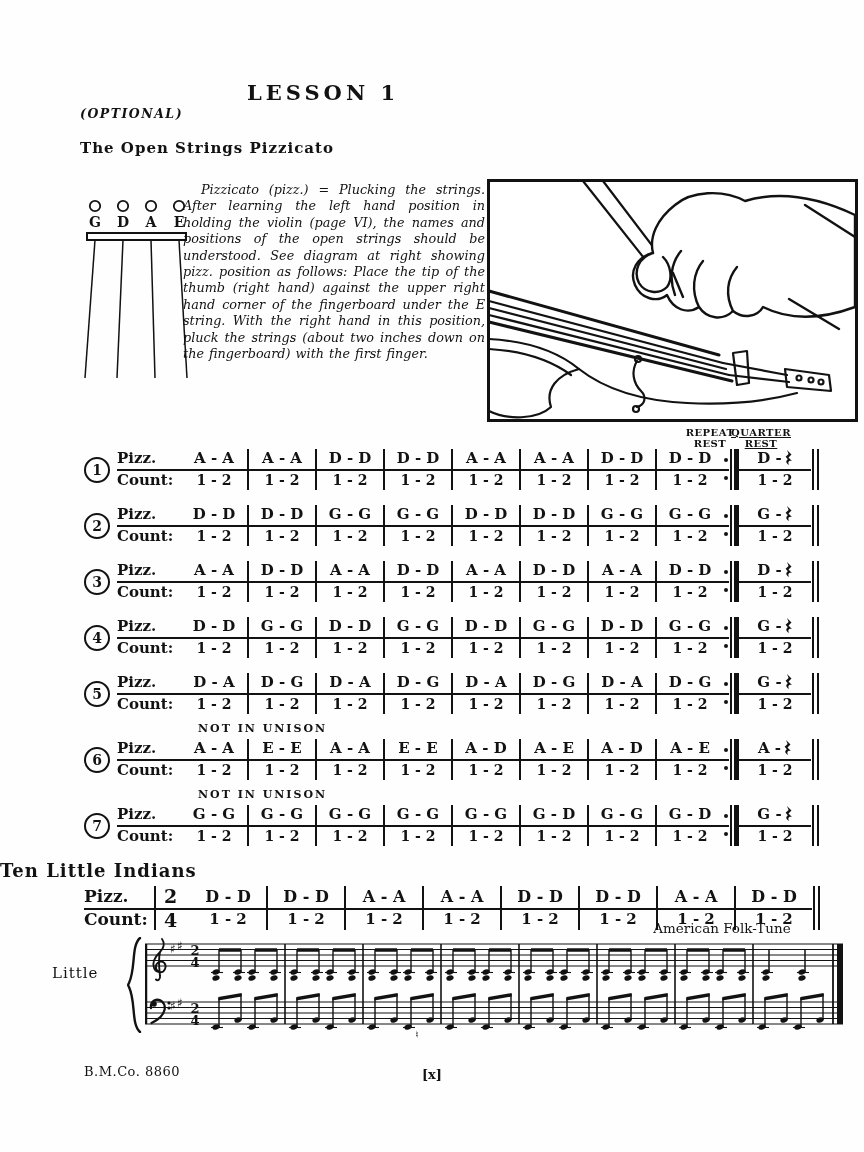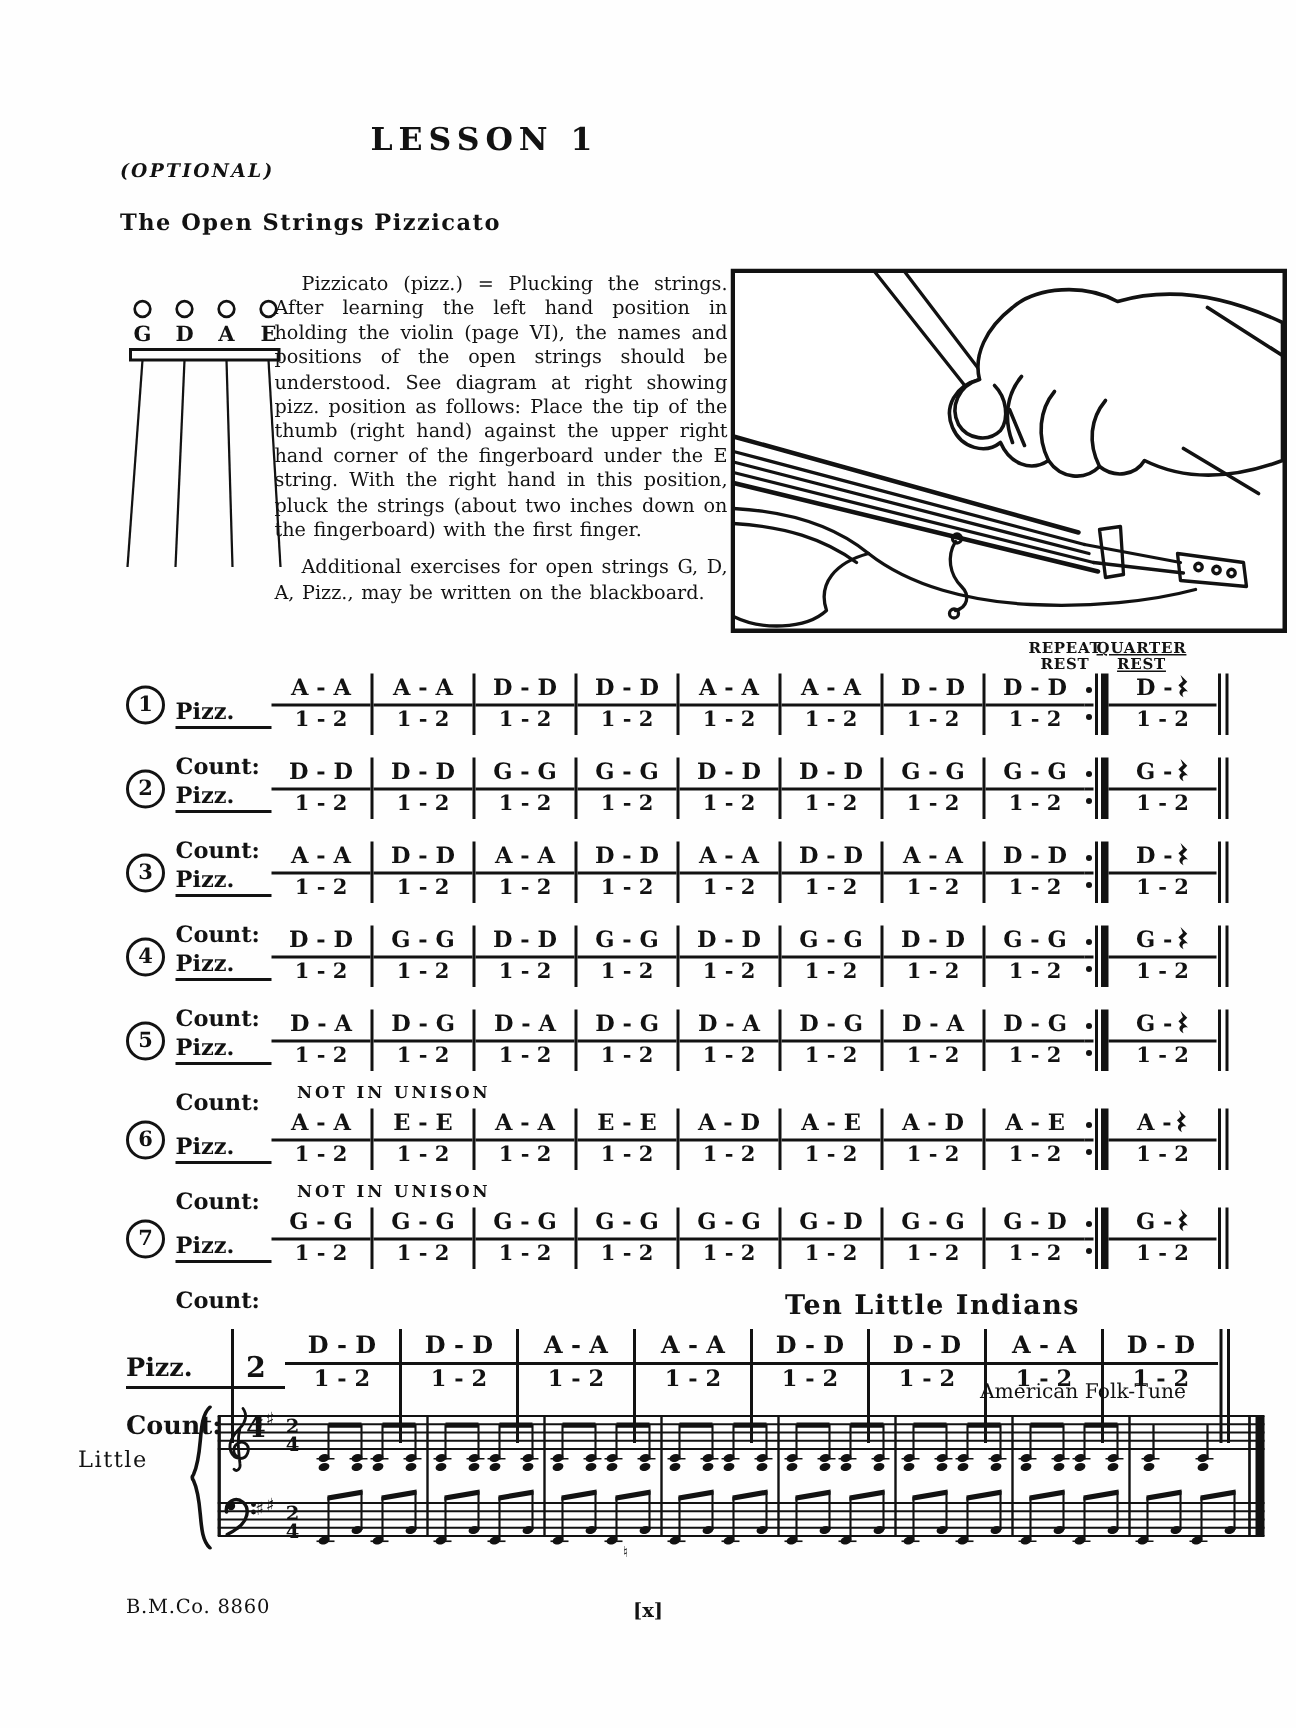--- a/index.html
+++ b/index.html
@@ -14,21 +14,21 @@
   .lesson-title{top:80px;left:80px;width:486px;text-align:center;
     font-size:21px;font-weight:bold;letter-spacing:4px;}
   .lesson-sub{top:106px;left:80px;width:486px;text-align:left;
     font-size:12.5px;font-weight:bold;font-style:italic;letter-spacing:1.5px;}
   .section-title{top:139px;left:80px;width:486px;
     font-size:15px;font-weight:bold;letter-spacing:1px;}
 
   
   .intro{top:182px;left:183px;width:302px;font-size:12.8px;line-height:16.4px;
     text-align:justify;word-spacing:1px;}
-  .intro p{margin:0 0 9px 0;text-indent:18px;}
+  .intro p{margin:0 0 9px 0;text-indent:18px;font-style:italic;}
   .string-diagram{top:198px;left:82px;}
   .illustration{top:179px;left:487px;}
 
   
   .annotation{font-size:10px;font-weight:bold;line-height:11px;text-align:center;
     letter-spacing:.5px;}
   .ann-repeat{top:427px;left:678px;width:64px;}
   .ann-rest{top:427px;left:726px;width:70px;text-decoration:underline;}
 
   .exercises{top:449px;left:84px;width:740px;}
@@ -38,37 +38,37 @@
     text-align:center;line-height:22px;font-size:14px;font-weight:bold;
     align-self:center;margin-right:7px;flex:none;}
   .score{display:flex;position:relative;}
   .unison{position:absolute;top:-17px;left:81px;font-size:11px;font-weight:bold;
     letter-spacing:2px;}
   .lbl-col{width:64px;display:flex;flex-direction:column;flex:none;}
   .top{height:20px;line-height:19px;border-bottom:2px solid #121212;
     font-weight:bold;font-size:15px;text-align:center;white-space:nowrap;}
   .bot{height:19px;line-height:18px;font-weight:bold;font-size:14px;
     text-align:center;white-space:nowrap;}
-  .lbl-col .top,.lbl-col .bot{text-align:left;font-size:15px;margin-top:16px;}
+  .lbl-col .top,.lbl-col .bot{text-align:left;font-size:15px;}
   .cell{width:66px;display:flex;flex-direction:column;border-right:2px solid #121212;flex:none;}
   .cell.noborder{border-right:none;}
   .cell.rest{width:72px;}
   .qrest{vertical-align:-2px;margin-left:2px;}
   .repeat{position:relative;width:16px;flex:none;}
   .repeat::after{content:"";position:absolute;left:0;width:6px;top:20px;height:2px;background:#121212;}
   .rdot{position:absolute;left:1px;width:4px;height:4px;border-radius:50%;background:#121212;}
   .rdot.d1{top:9px;} .rdot.d2{top:27px;}
   .rbar{position:absolute;top:0;bottom:0;background:#121212;}
   .rbar.thin{left:7px;width:2px;} .rbar.thick{left:11px;width:5px;}
   .endbar{position:relative;width:10px;flex:none;}
   .endbar::before,.endbar::after{content:"";position:absolute;top:0;bottom:0;width:2px;background:#121212;}
   .endbar::before{left:1px;} .endbar::after{left:6px;}
 
   
-  .tli-title{top:860px;left:0;width:720px;text-align:right;font-size:18px;
+  .tli-title{top:860px;left:0;width:720px;text-align:left;font-size:18px;
     font-weight:bold;letter-spacing:1px;}
   .tli-score{top:886px;left:84px;display:flex;position:absolute;}
   .tli .top{height:22px;line-height:21px;font-size:16px;}
   .tli .bot{height:20px;line-height:19px;font-size:15px;}
   .tli-lbl{width:70px;}
   .tli-lbl .top,.tli-lbl .bot{text-align:left;font-size:17px;}
   .tli-vline{width:2px;background:#121212;flex:none;}
   .tli-time{width:34px;}
   .tli-time .top,.tli-time .bot{font-size:19px;line-height:20px;text-align:left;padding-left:8px;}
   .tli-cell{width:76px;}
@@ -110,21 +110,20 @@
       <line x1="13" y1="42" x2="3" y2="180" stroke-width="1.5"></line>
       <line x1="41" y1="42" x2="35" y2="180" stroke-width="1.5"></line>
       <line x1="69" y1="42" x2="73" y2="180" stroke-width="1.5"></line>
       <line x1="97" y1="42" x2="105" y2="180" stroke-width="1.5"></line>
     </g>
   </svg>
 </div>
 
 <div class="abs intro">
   <p>Pizzicato (pizz.) = Plucking the strings. After learning the left hand position in holding the violin (page VI), the names and positions of the open strings should be understood. See diagram at right showing pizz. position as follows: Place the tip of the thumb (right hand) against the upper right hand corner of the fingerboard under the E string. With the right hand in this position, pluck the strings (about two inches down on the fingerboard) with the first finger.</p>
-  <p>Additional exercises for open strings G, D, A, Pizz., may be written on the blackboard.</p>
 </div>
 
 <div class="abs illustration">
   <svg width="371" height="243" viewBox="0 0 371 243">
     <rect x="1.5" y="1.5" width="368" height="240" fill="#fff" stroke="#121212" stroke-width="3"></rect>
     <g stroke="#121212" fill="none" stroke-width="2.2" stroke-linecap="round" stroke-linejoin="round">
       <path d="M96 2 L172 98"></path>
         <path d="M116 2 L186 94"></path>
         <path d="M172 98 L186 94"></path>
       <path d="M2 112 L232 176" stroke-width="3"></path>

